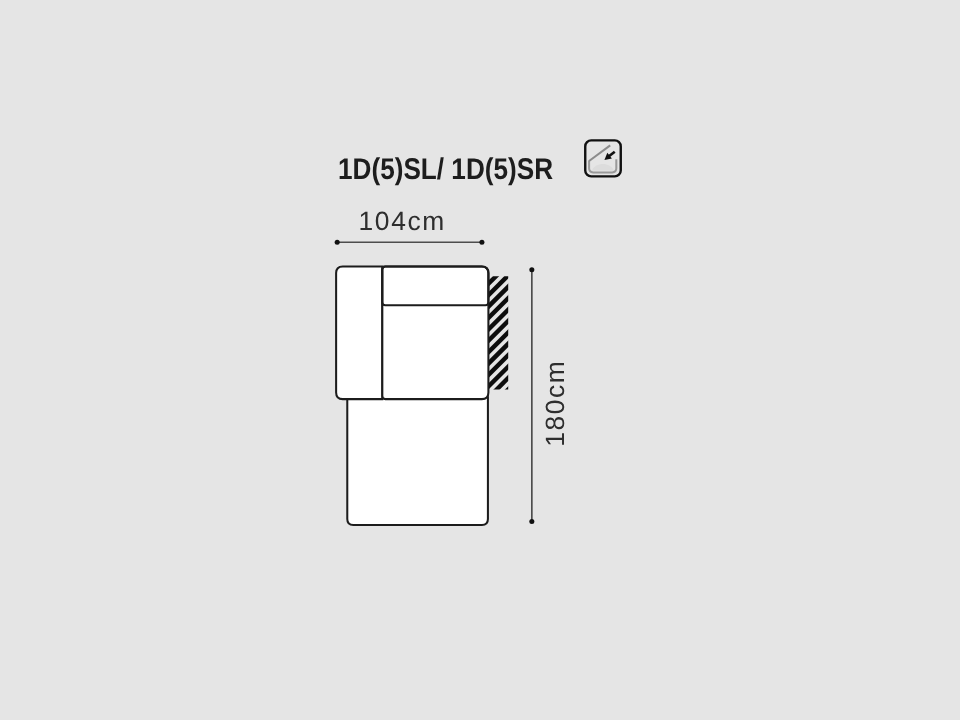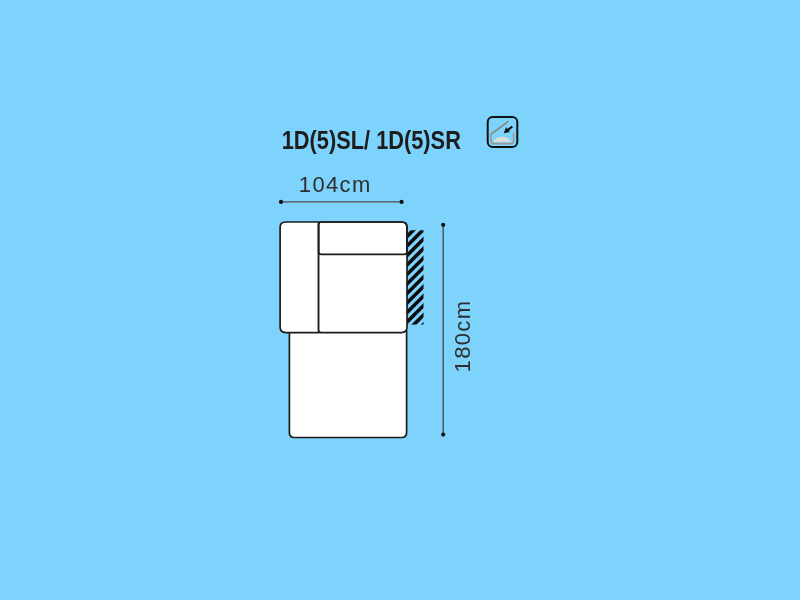--- a/index.html
+++ b/index.html
@@ -1,16 +1,16 @@
 <!DOCTYPE html>
 <html><head>
 <meta charset="utf-8">
 <style>
   html,body{margin:0;padding:0;background:#ffffff;}
-  .page{position:relative;width:800px;height:600px;background:#7dd3fc;overflow:hidden;
+  .page{position:relative;width:800px;height:600px;background:#e5e5e5;overflow:hidden;
         font-family:"Liberation Sans", sans-serif;}
 </style>
 </head>
 <body>
 <div class="page">
 <svg width="800" height="600" viewBox="0 0 800 600">
   <defs>
     <clipPath id="hatchclip">
       <rect x="406.9" y="230.2" width="16.6" height="94.3"></rect>
     </clipPath>

